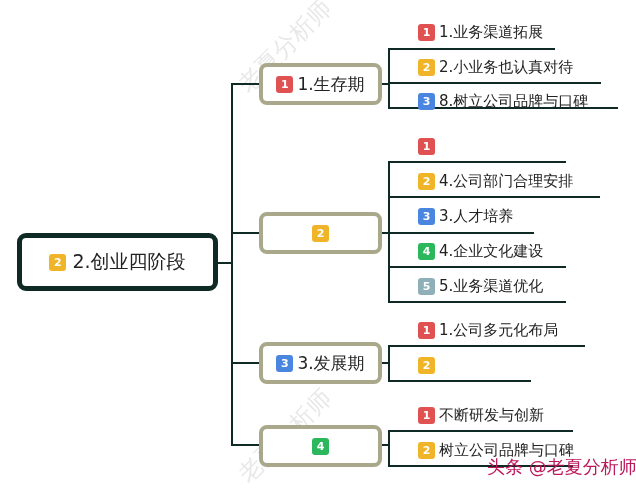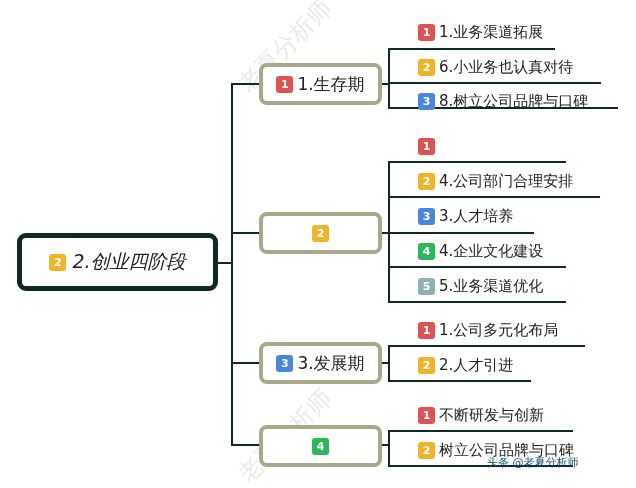--- a/index.html
+++ b/index.html
@@ -1,30 +1,30 @@
 <!DOCTYPE html>
 <html><head>
 <meta charset="utf-8">
 <style>
   html, body { margin:0; padding:0; }
   body { width:636px; height:488px; background:#ffffff; position:relative; overflow:hidden;
          font-family:"DejaVu Sans","Liberation Sans",sans-serif; color:#222; }
   .line { position:absolute; background:#0f2a24; }
   .root { position:absolute; left:17px; top:233px; width:201px; height:58px; border:5px solid #0f2a24;
           border-radius:9px; box-sizing:border-box; background:#fff; display:flex; align-items:center; justify-content:center; gap:6px; }
-  .root .txt { font-size:19px;font-style:italic; }
+  .root .txt { font-size:19px; }
   .stage { position:absolute; left:259px; width:123px; height:42px; border:4px solid #a9a88a; border-radius:8px;
            box-sizing:border-box; background:#fff; display:flex; align-items:center; justify-content:center; gap:4px; }
   .stage .txt { font-size:17px; }
   .badge { display:inline-flex; align-items:center; justify-content:center; width:17px; height:17px; border-radius:3px;
            color:#fff; font-size:11px; font-weight:bold; flex:0 0 auto; }
   .leaf { position:absolute; display:flex; align-items:center; gap:4px; height:22px; }
   .leaf .txt { font-size:15px; white-space:nowrap; }
   .wm { position:absolute; color:#d6d6d6; font-size:24px; transform:rotate(-45deg); opacity:0.55; white-space:nowrap; }
-  .credit { position:absolute; left:487px; top:455px; font-size:11px; color:#0c4a6e; white-space:nowrap; }
+  .credit { position:absolute; left:487px; top:455px; font-size:18px; color:#be185d; white-space:nowrap; }
 </style>
 </head>
 <body>
 
 <div class="wm" style="left:225px;top:30px;">老夏分析师</div>
 <div class="wm" style="left:225px;top:420px;">老夏分析师</div>
 
 <div class="line" style="left:218px;top:262px;width:14px;height:2px;"></div>
 <div class="line" style="left:231px;top:83px;width:2px;height:362px;border-radius:2px;"></div>
 <div class="line" style="left:231px;top:83px;width:29px;height:2px;"></div>
@@ -75,21 +75,21 @@
 <div class="stage" style="top:425px;">
   <span class="badge" style="background:#2bb85c;">4</span>
 </div>
 
 <div class="leaf" style="left:418px;top:21px;">
   <span class="badge" style="background:#e05252;">1</span>
   <span class="txt">1.业务渠道拓展</span>
 </div>
 <div class="leaf" style="left:418px;top:56px;">
   <span class="badge" style="background:#f0b429;">2</span>
-  <span class="txt">6.小业务也认真对待</span>
+  <span class="txt">2.小业务也认真对待</span>
 </div>
 <div class="leaf" style="left:418px;top:90px;">
   <span class="badge" style="background:#4a86e0;">3</span>
   <span class="txt">8.树立公司品牌与口碑</span>
 </div>
 
 <div class="leaf" style="left:418px;top:135px;">
   <span class="badge" style="background:#e05252;">1</span>
 </div>
 <div class="leaf" style="left:418px;top:170px;">
@@ -108,21 +108,20 @@
   <span class="badge" style="background:#8fb0b8;">5</span>
   <span class="txt">5.业务渠道优化</span>
 </div>
 
 <div class="leaf" style="left:418px;top:319px;">
   <span class="badge" style="background:#e05252;">1</span>
   <span class="txt">1.公司多元化布局</span>
 </div>
 <div class="leaf" style="left:418px;top:354px;">
   <span class="badge" style="background:#f0b429;">2</span>
-  <span class="txt">2.人才引进</span>
 </div>
 
 <div class="leaf" style="left:418px;top:404px;">
   <span class="badge" style="background:#e05252;">1</span>
   <span class="txt">不断研发与创新</span>
 </div>
 <div class="leaf" style="left:418px;top:439px;">
   <span class="badge" style="background:#f0b429;">2</span>
   <span class="txt">树立公司品牌与口碑</span>
 </div>

